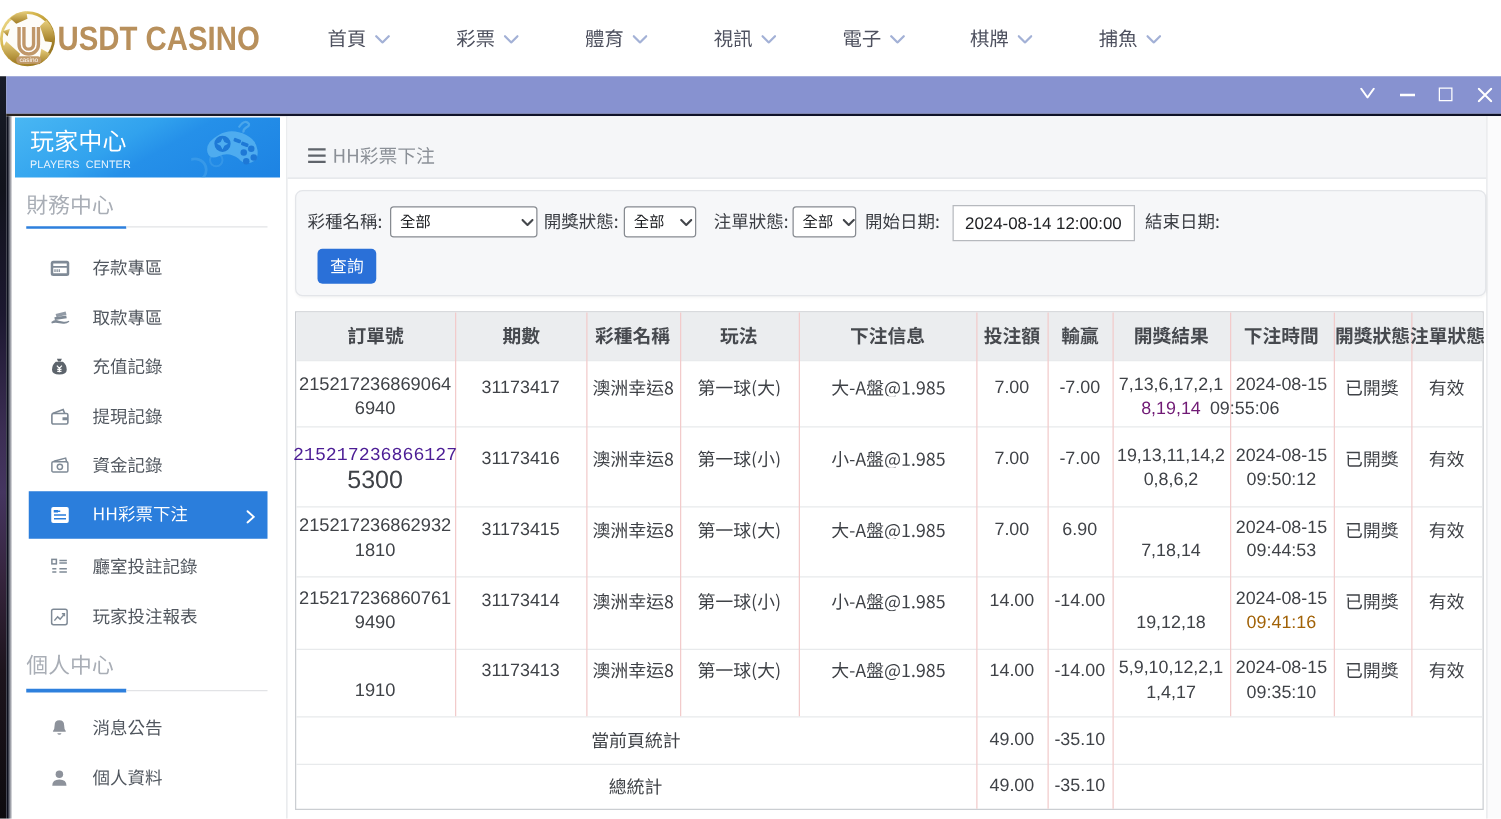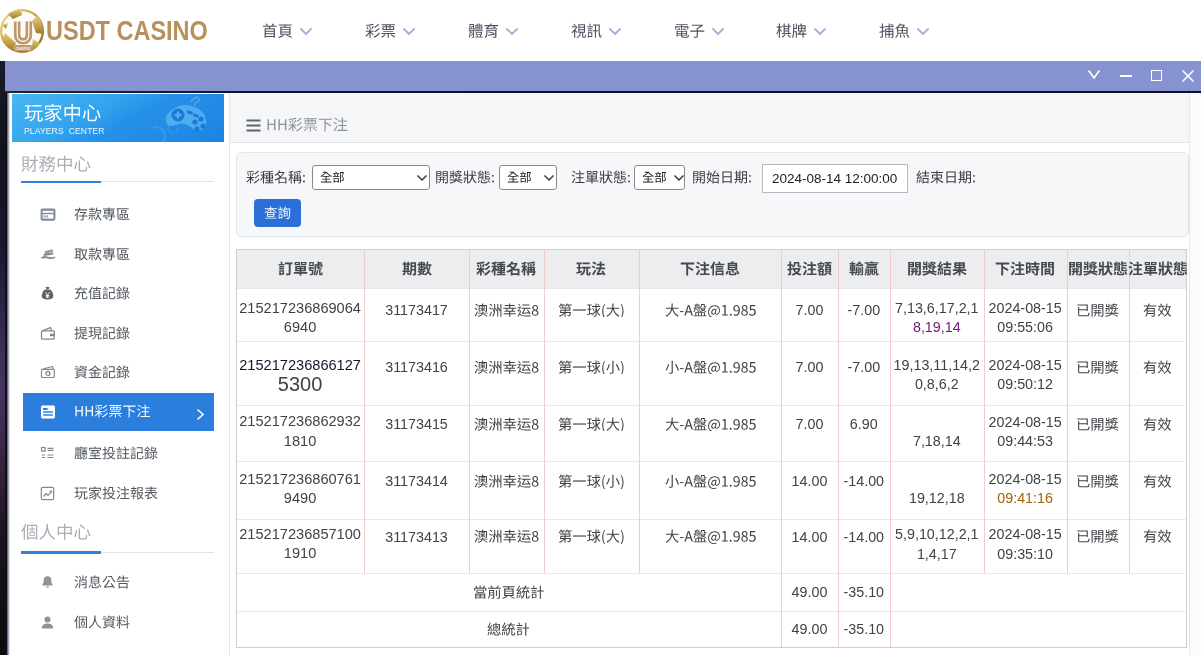--- a/index.html
+++ b/index.html
@@ -786,39 +786,39 @@
           <use href="#r0038" x="5289"></use>
           <use href="#r0035" x="5844"></use>
         </g>
       </svg>
     </div>
     <div style="position:absolute;left:780.9px;top:300.30400000000003px;width:57.2px;height:20.7px;font-size:14.3px;color:#3f4247;line-height:20.7px;text-align:center;font-family:'Liberation Sans';">7.00</div>
     <div style="position:absolute;left:828.05px;top:300.30400000000003px;width:71.5px;height:20.7px;font-size:14.3px;color:#3f4247;line-height:20.7px;text-align:center;font-family:'Liberation Sans';">-7.00</div>
     <div style="position:absolute;left:843.8499999999999px;top:298.004px;width:185.9px;height:20.7px;font-size:14.3px;color:#3f4247;line-height:20.7px;text-align:center;font-family:'Liberation Sans';">7,13,6,17,2,1</div>
     <div style="position:absolute;left:886.75px;top:317.30400000000003px;width:100.10000000000001px;height:20.7px;font-size:14.3px;color:#701a75;line-height:20.7px;text-align:center;font-family:'Liberation Sans';">8,19,14</div>
     <div style="position:absolute;left:953.6500000000001px;top:298.004px;width:143.0px;height:20.7px;font-size:14.3px;color:#3f4247;line-height:20.7px;text-align:center;font-family:'Liberation Sans';">2024-08-15</div>
-    <div style="position:absolute;left:967.95px;top:317.30400000000003px;width:114.4px;height:20.7px;font-size:14.3px;color:#3f4247;line-height:20.7px;text-align:center;font-family:'Liberation Sans';">09:55:06</div>
+    <div style="position:absolute;left:967.95px;top:317.30400000000003px;width:114.4px;height:20.7px;font-size:14.3px;color:#3f4247;line-height:20.7px;font-family:'Liberation Sans';">09:55:06</div>
     <div style="position:absolute;left:1076.1px;top:303.16400000000004px;width:42.9px;height:16.3px;">
       <svg class="ct" width="42.9" height="14.3" viewBox="0 0 42.9 14.3" style="">
         <g fill="#3f4247" transform="translate(0,12.6) scale(0.01430,-0.01430)">
           <use href="#r5DF2" x="0"></use>
           <use href="#r958B" x="1000"></use>
           <use href="#r734E" x="2000"></use>
         </g>
       </svg>
     </div>
     <div style="position:absolute;left:1143.45px;top:303.16400000000004px;width:28.6px;height:16.3px;">
       <svg class="ct" width="28.6" height="14.3" viewBox="0 0 28.6 14.3" style="">
         <g fill="#3f4247" transform="translate(0,12.6) scale(0.01430,-0.01430)">
           <use href="#r6709" x="0"></use>
           <use href="#r6548" x="1000"></use>
         </g>
       </svg>
     </div>
-    <div style="position:absolute;left:190.60000000000002px;top:354.688px;width:219.0px;height:21.2px;font-size:14.6px;color:#0f172a;line-height:21.2px;text-align:center;font-family:Liberation Sans, sans-serif;">215217236866127</div>
+    <div style="position:absolute;left:190.60000000000002px;top:354.688px;width:219.0px;height:21.2px;font-size:14.6px;color:#4c1d95;line-height:21.2px;text-align:center;font-family:Liberation Mono, monospace;">215217236866127</div>
     <div style="position:absolute;left:270.90000000000003px;top:373.988px;width:58.4px;height:21.2px;font-size:20px;color:#3f4247;line-height:21.2px;text-align:center;font-family:'Liberation Sans';">5300</div>
     <div style="position:absolute;left:359.34999999999997px;top:357.204px;width:114.4px;height:20.7px;font-size:14.3px;color:#3f4247;line-height:20.7px;text-align:center;font-family:'Liberation Sans';">31173416</div>
     <div style="position:absolute;left:473.63175px;top:360.064px;width:65.1365px;height:16.3px;">
       <svg class="ct" width="65.1" height="14.3" viewBox="0 0 65.1 14.3" style="">
         <g fill="#3f4247" transform="translate(0,12.6) scale(0.01430,-0.01430)">
           <use href="#r6FB3" x="0"></use>
           <use href="#r6D32" x="1000"></use>
           <use href="#r5E78" x="2000"></use>
           <use href="#r8FD0" x="3000"></use>
           <use href="#r0038" x="4000"></use>
@@ -997,21 +997,20 @@
       </svg>
     </div>
     <div style="position:absolute;left:1143.45px;top:474.264px;width:28.6px;height:16.3px;">
       <svg class="ct" width="28.6" height="14.3" viewBox="0 0 28.6 14.3" style="">
         <g fill="#3f4247" transform="translate(0,12.6) scale(0.01430,-0.01430)">
           <use href="#r6709" x="0"></use>
           <use href="#r6548" x="1000"></use>
         </g>
       </svg>
     </div>
-    <div style="position:absolute;left:190.60000000000002px;top:523.988px;width:219.0px;height:21.2px;font-size:14.6px;color:#3f4247;line-height:21.2px;text-align:center;font-family:'Liberation Sans';">215217236857100</div>
     <div style="position:absolute;left:270.90000000000003px;top:543.288px;width:58.4px;height:21.2px;font-size:14.6px;color:#3f4247;line-height:21.2px;text-align:center;font-family:'Liberation Sans';">1910</div>
     <div style="position:absolute;left:359.34999999999997px;top:526.5039999999999px;width:114.4px;height:20.7px;font-size:14.3px;color:#3f4247;line-height:20.7px;text-align:center;font-family:'Liberation Sans';">31173413</div>
     <div style="position:absolute;left:473.63175px;top:529.364px;width:65.1365px;height:16.3px;">
       <svg class="ct" width="65.1" height="14.3" viewBox="0 0 65.1 14.3" style="">
         <g fill="#3f4247" transform="translate(0,12.6) scale(0.01430,-0.01430)">
           <use href="#r6FB3" x="0"></use>
           <use href="#r6D32" x="1000"></use>
           <use href="#r5E78" x="2000"></use>
           <use href="#r8FD0" x="3000"></use>
           <use href="#r0038" x="4000"></use>

